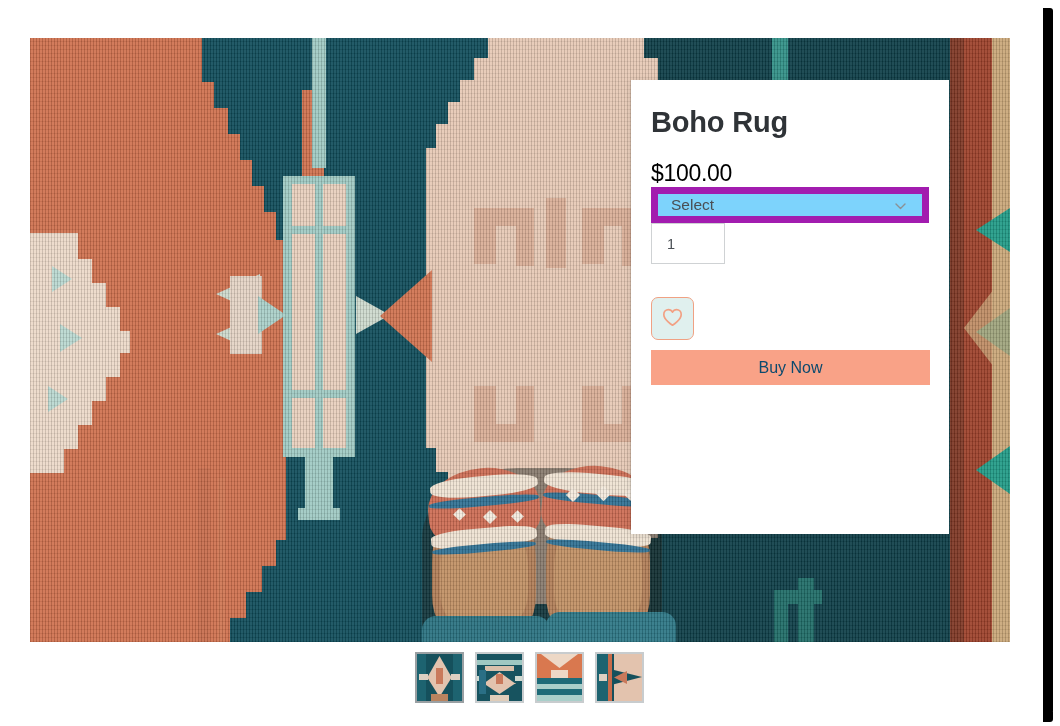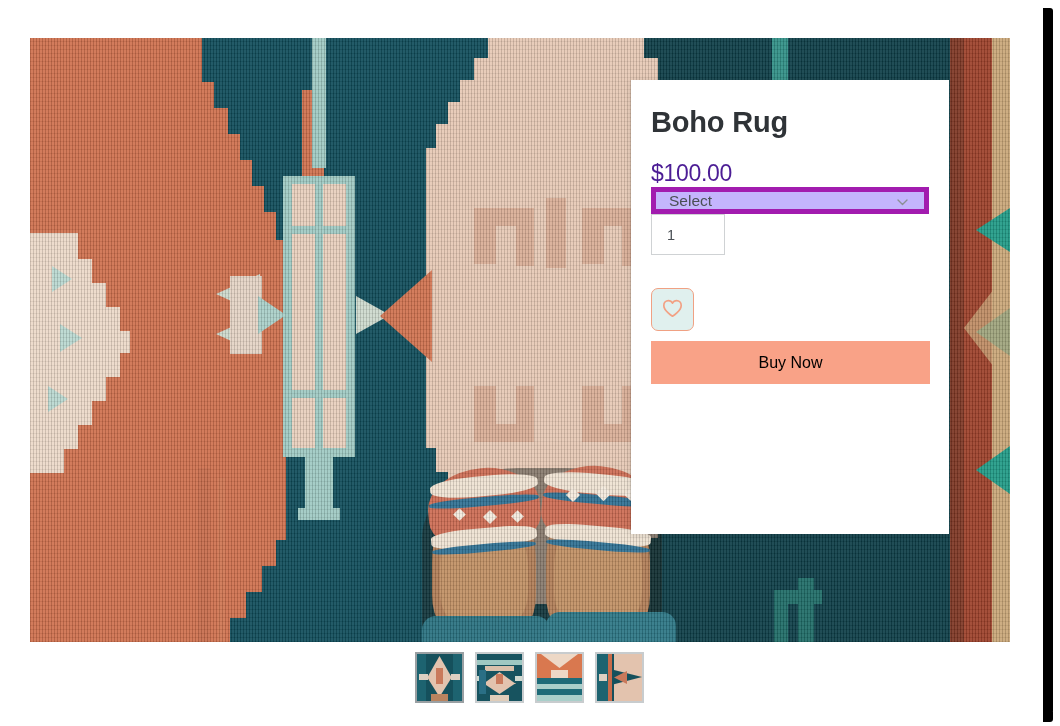--- a/index.html
+++ b/index.html
@@ -56,28 +56,28 @@
     position:absolute;left:631px;top:66px;width:318px;height:454px;
     background:#ffffff;
     box-shadow:0 1px 6px rgba(0,0,0,.12);
   }
   .card-inner{padding:26px 20px 0 20px;}
   .title{
     font-size:29px;font-weight:700;color:#2f3337;letter-spacing:-0.2px;
     margin:0 0 0 0;line-height:1.15;
   }
   .price{
-    font-size:23px;color:#4c1d95;margin:21px 0 0 0;font-weight:400;
+    font-size:23px;color:#000000;margin:21px 0 0 0;font-weight:400;
     letter-spacing:-0.3px;
   }
   .field-label{
     font-size:13.5px;color:#6f7478;margin:25px 0 9px 0;font-weight:400;
   }
   .select-box{
-    position:relative;height:27px;border:5px solid #a21caf;background:#c4b5fd;
+    position:relative;height:36px;border:7px solid #a21caf;background:#7dd3fc;
     display:flex;align-items:center;box-sizing:border-box;
   }
   .select-text{
     font-size:15.5px;color:#4a4f54;padding-left:13px;
   }
   .chev{
     position:absolute;right:15px;top:50%;transform:translateY(-50%);
     width:13px;height:13px;
   }
   .qty-label{font-size:13.5px;color:#6f7478;margin:24px 0 9px 0;}
@@ -92,22 +92,22 @@
     width:228px;height:43px;background:#cfeae8;border:none;
     font-size:16px;color:#34383c;font-family:"Liberation Sans", sans-serif;
     cursor:pointer;display:flex;align-items:center;justify-content:center;
   }
   .btn-fav{
     width:43px;height:43px;background:#e0f0ee;border:1px solid #f0a183;
     border-radius:7px;cursor:pointer;
     display:flex;align-items:center;justify-content:center;box-sizing:border-box;
   }
   .btn-buy{
-    width:279px;height:43px;background:#f9a287;border:none;margin-top:10px;
-    font-size:16px;color:#000000;font-family:"Liberation Sans", sans-serif;
+    width:279px;height:35px;background:#f9a287;border:none;margin-top:10px;
+    font-size:16px;color:#0c4a6e;font-family:"Liberation Sans", sans-serif;
     cursor:pointer;display:flex;align-items:center;justify-content:center;
   }
 
   
   .thumbs{
     position:absolute;left:415px;top:638px;display:flex;gap:11px;
   }
   .thumb{
     width:45px;height:47px;border:2px solid #c8ccce;box-sizing:content-box;
     overflow:hidden;position:relative;cursor:pointer;background:#134a55;

